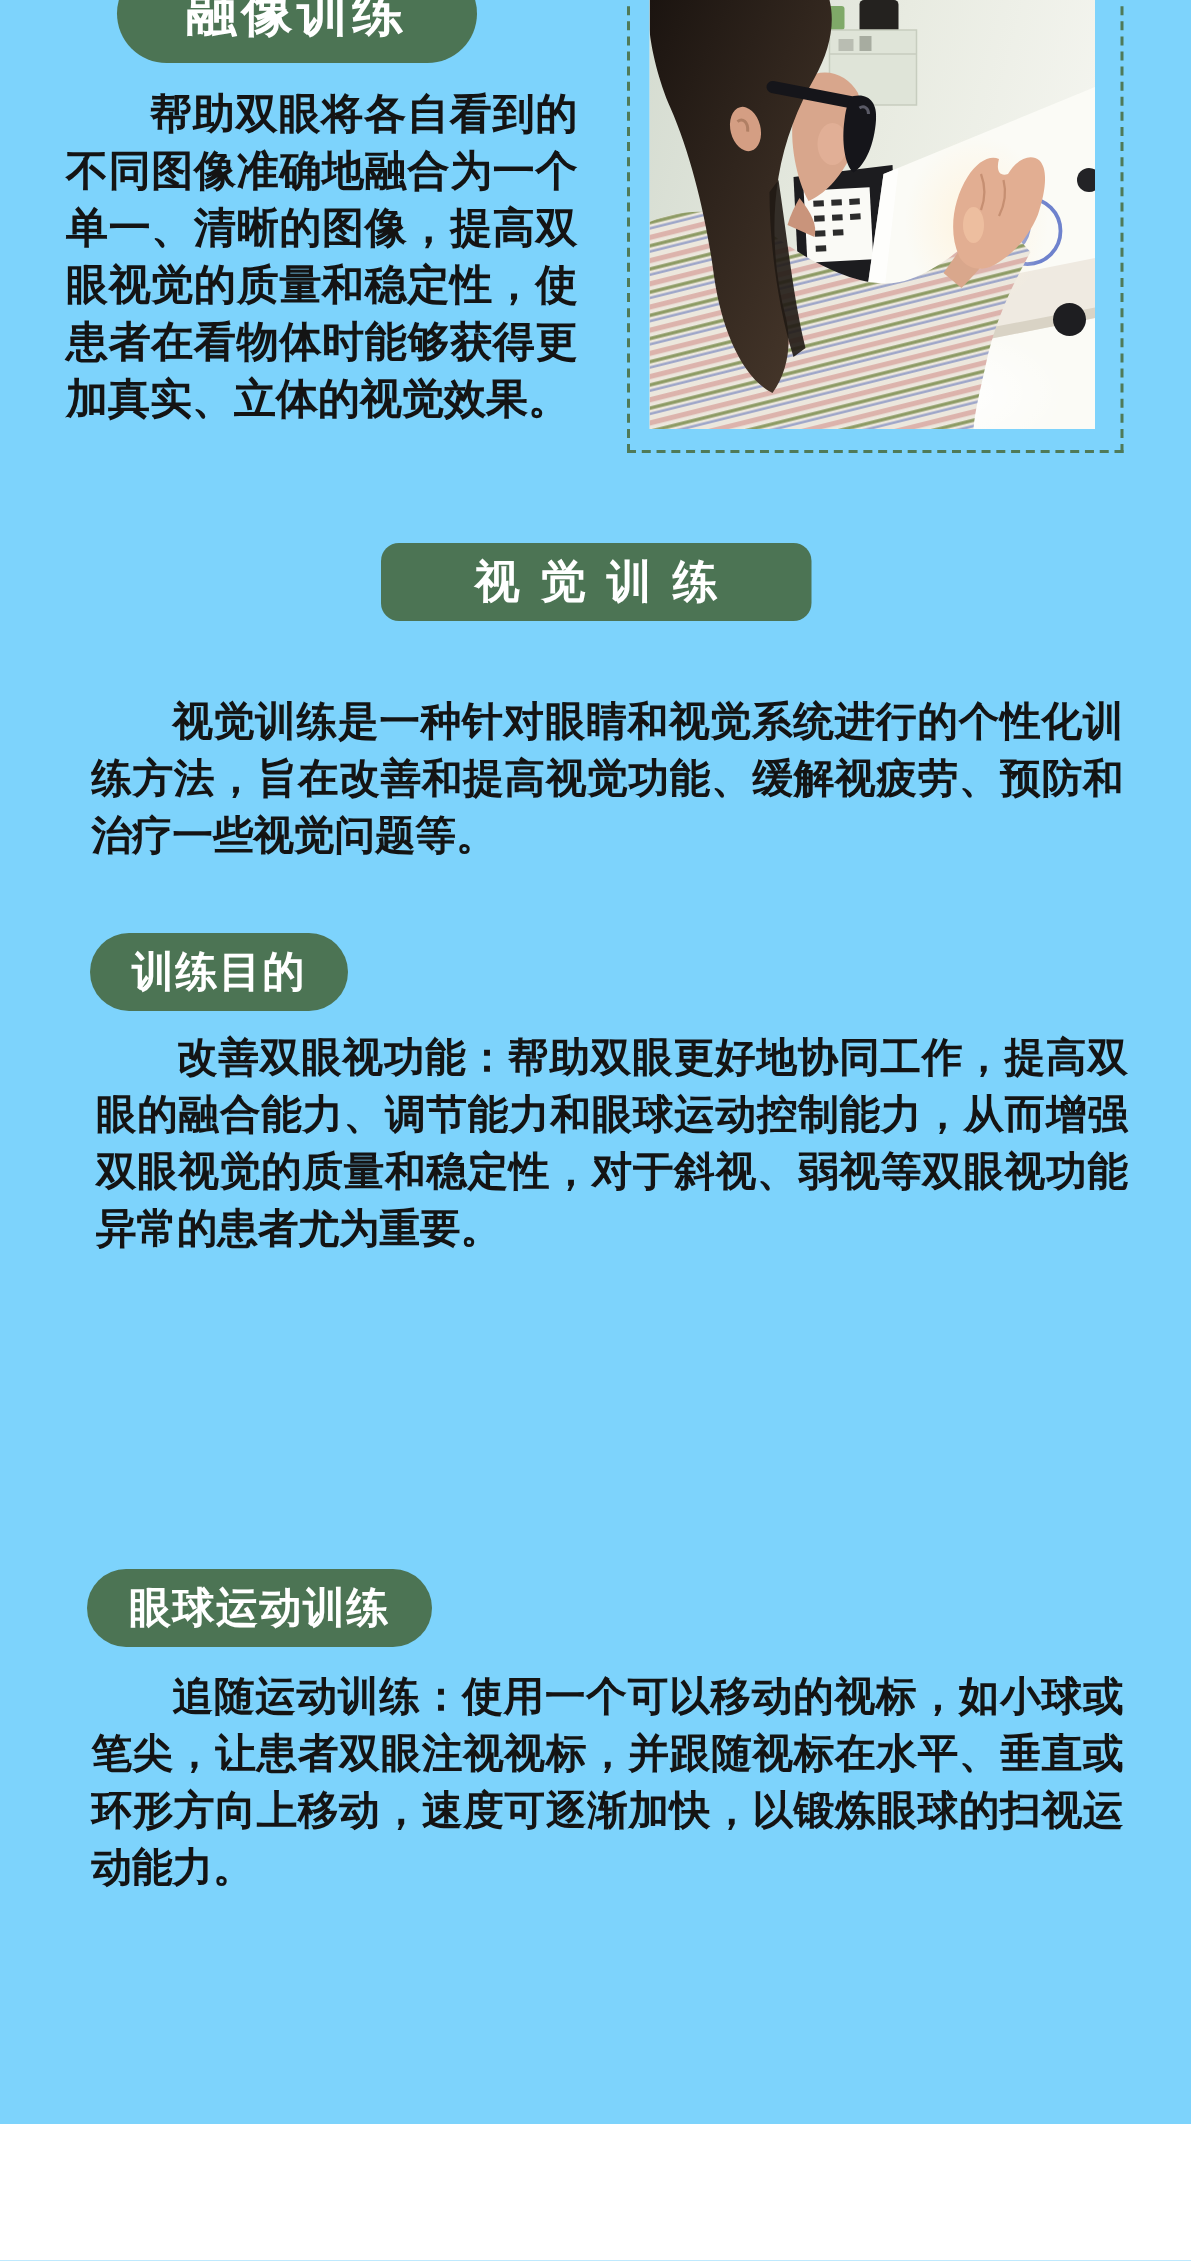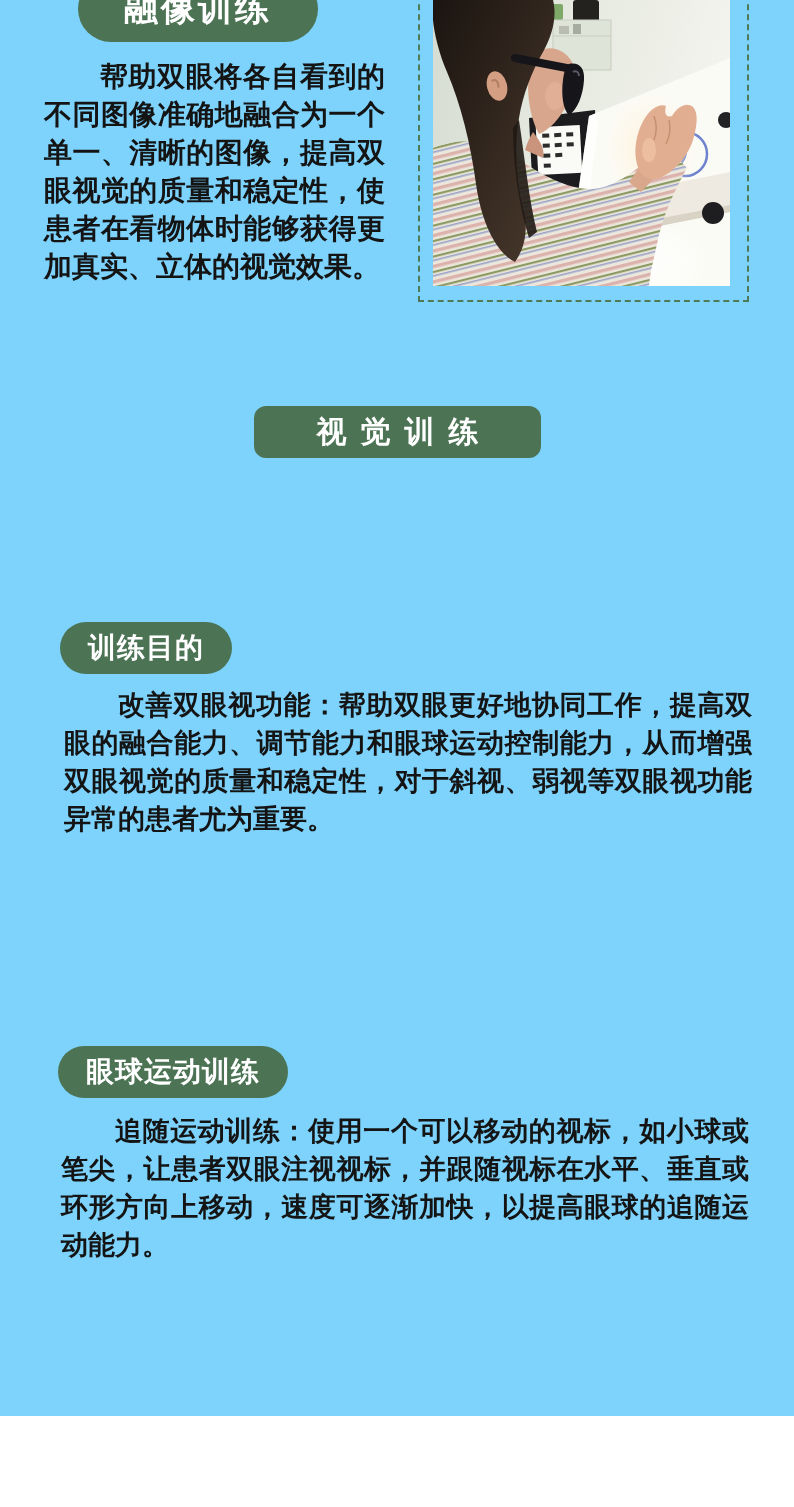--- a/index.html
+++ b/index.html
@@ -30,21 +30,20 @@
     font-size:34px;
     letter-spacing:3px;
   }
   .section-header{
     left:254px; top:362px;
     width:287px; height:52px;
     border-radius:12px;
     font-size:30px;
     letter-spacing:14px;
     padding-left:14px;
-    margin-top:44px;
   }
   .tag{
     height:52px;
     border-radius:26px;
     font-size:28px;
     letter-spacing:1px;
     padding:0 28px;
   }
   .tag-purpose{ left:60px; top:622px; }
   .tag-eye{ left:58px; top:1046px;text-align:center; }
@@ -214,26 +213,29 @@
           <path d="M82,58 L144,70" stroke="#15151a" stroke-width="8" stroke-linecap="round"></path>
           <path d="M136,64 C146,62 152,68 151,80 C150,96 144,110 136,115 C130,110 128,94 130,80 C131,71 133,66 136,64 Z" fill="#15151a"></path>
           <path d="M140,72 C143,70 146,72 146,76" stroke="#5a5a66" stroke-width="2" fill="none"></path>
         </g>
       </svg>
     </div>
   </div>
 
   <div class="pill section-header">视觉训练</div>
 
+  <div class="para intro-body">
+    <p>视觉训练是一种针对眼睛和视觉系统进行的个性化训练方法，旨在改善和提高视觉功能、缓解视疲劳、预防和治疗一些视觉问题等。</p>
+  </div>
 
   <div class="pill tag tag-purpose">训练目的</div>
   <div class="para purpose-body">
     <p>改善双眼视功能：帮助双眼更好地协同工作，提高双眼的融合能力、调节能力和眼球运动控制能力，从而增强双眼视觉的质量和稳定性，对于斜视、弱视等双眼视功能异常的患者尤为重要。</p>
   </div>
 
   <div class="pill tag tag-eye">眼球运动训练</div>
   <div class="para eye-body">
-    <p>追随运动训练：使用一个可以移动的视标，如小球或笔尖，让患者双眼注视视标，并跟随视标在水平、垂直或环形方向上移动，速度可逐渐加快，以提高眼球的追随运动能力。</p>
+    <p>追随运动训练：使用一个可以移动的视标，如小球或笔尖，让患者双眼注视视标，并跟随视标在水平、垂直或环形方向上移动，速度可逐渐加快，以锻炼眼球的扫视运动能力。</p>
   </div>
 
   <div class="next-title">适用人群</div>
 
 </div>
 
 </body></html>

